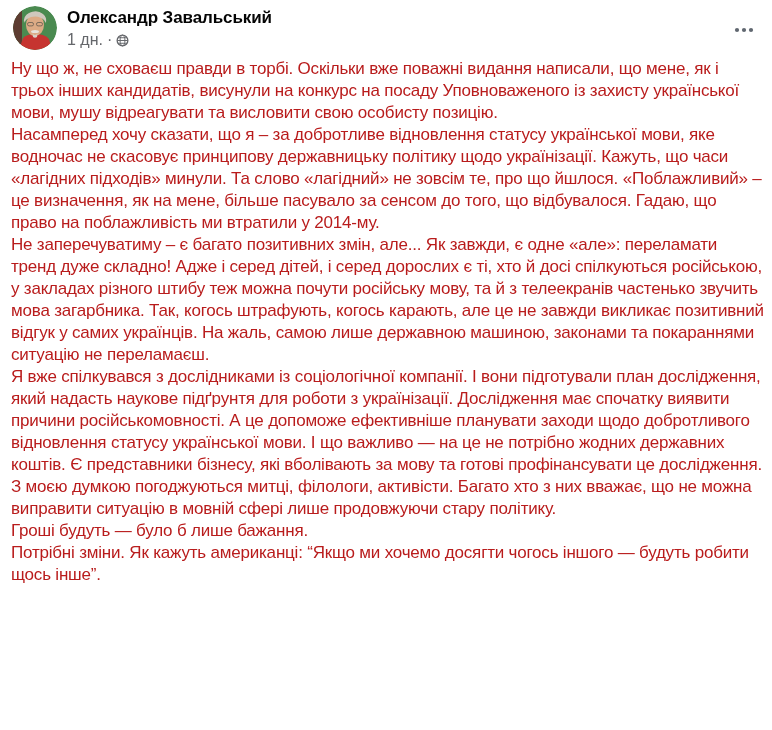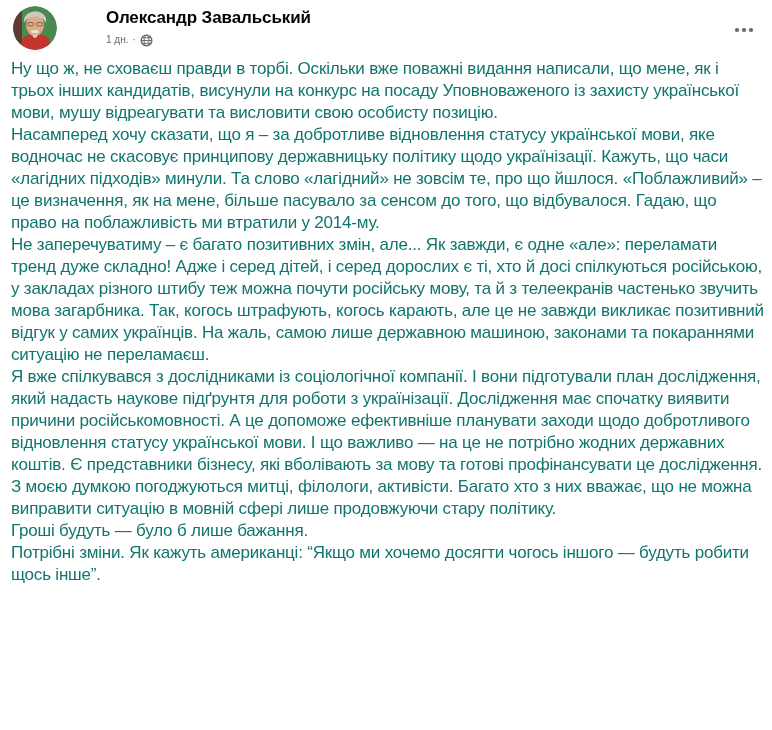--- a/index.html
+++ b/index.html
@@ -13,21 +13,20 @@
     overflow: hidden;
     font-family: "Liberation Sans", "DejaVu Sans", sans-serif;
     color: #050505;
     position: relative;
   }
   .post-header {
     position: relative;
     display: flex;
     align-items: flex-start;
     padding: 6px 14px 0 13px;
-    gap: 39px;
   }
   .avatar {
     width: 44px;
     height: 44px;
     flex: 0 0 44px;
     border-radius: 50%;
     overflow: hidden;
     cursor: pointer;
   }
   .avatar svg { display: block; }
@@ -40,21 +39,21 @@
     font-weight: 700;
     line-height: 22px;
     color: #050505;
     letter-spacing: -0.1px;
     cursor: pointer;
   }
   .sub-line {
     display: flex;
     align-items: center;
     gap: 4px;
-    font-size: 10px;
+    font-size: 16px;
     line-height: 18px;
     color: #65676b;
     margin-top: 2px;
   }
   .timestamp { cursor: pointer; }
   .meta-separator { color: #65676b; }
   .globe-icon { display: inline-flex; align-items: center; }
   .more-button {
     position: absolute;
     top: 18px;
@@ -65,21 +64,21 @@
     align-items: center;
     justify-content: center;
     cursor: pointer;
     border-radius: 6px;
   }
   .post-body {
     padding: 8px 7px 0 11px;
     font-size: 17px;
     line-height: 22px;
     letter-spacing: -0.2px;
-    color: #0f766e;
+    color: #b91c1c;
   }
   .para {
     margin: 0;
     white-space: pre-wrap;
   }
 </style>
 </head>
 <body>
 
 <div class="post-header">

